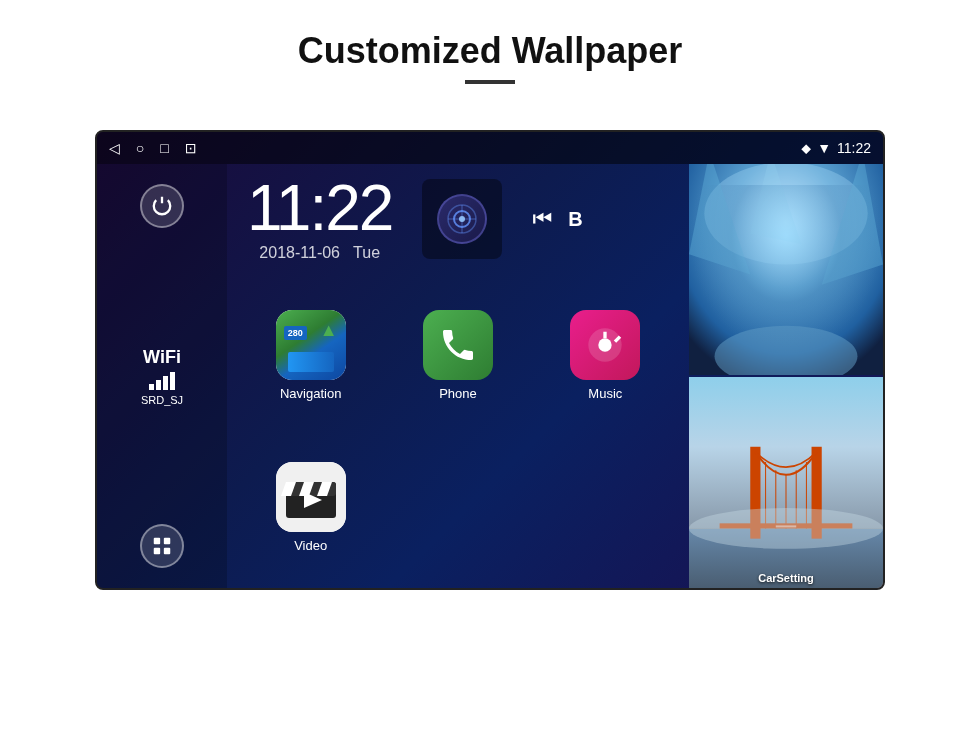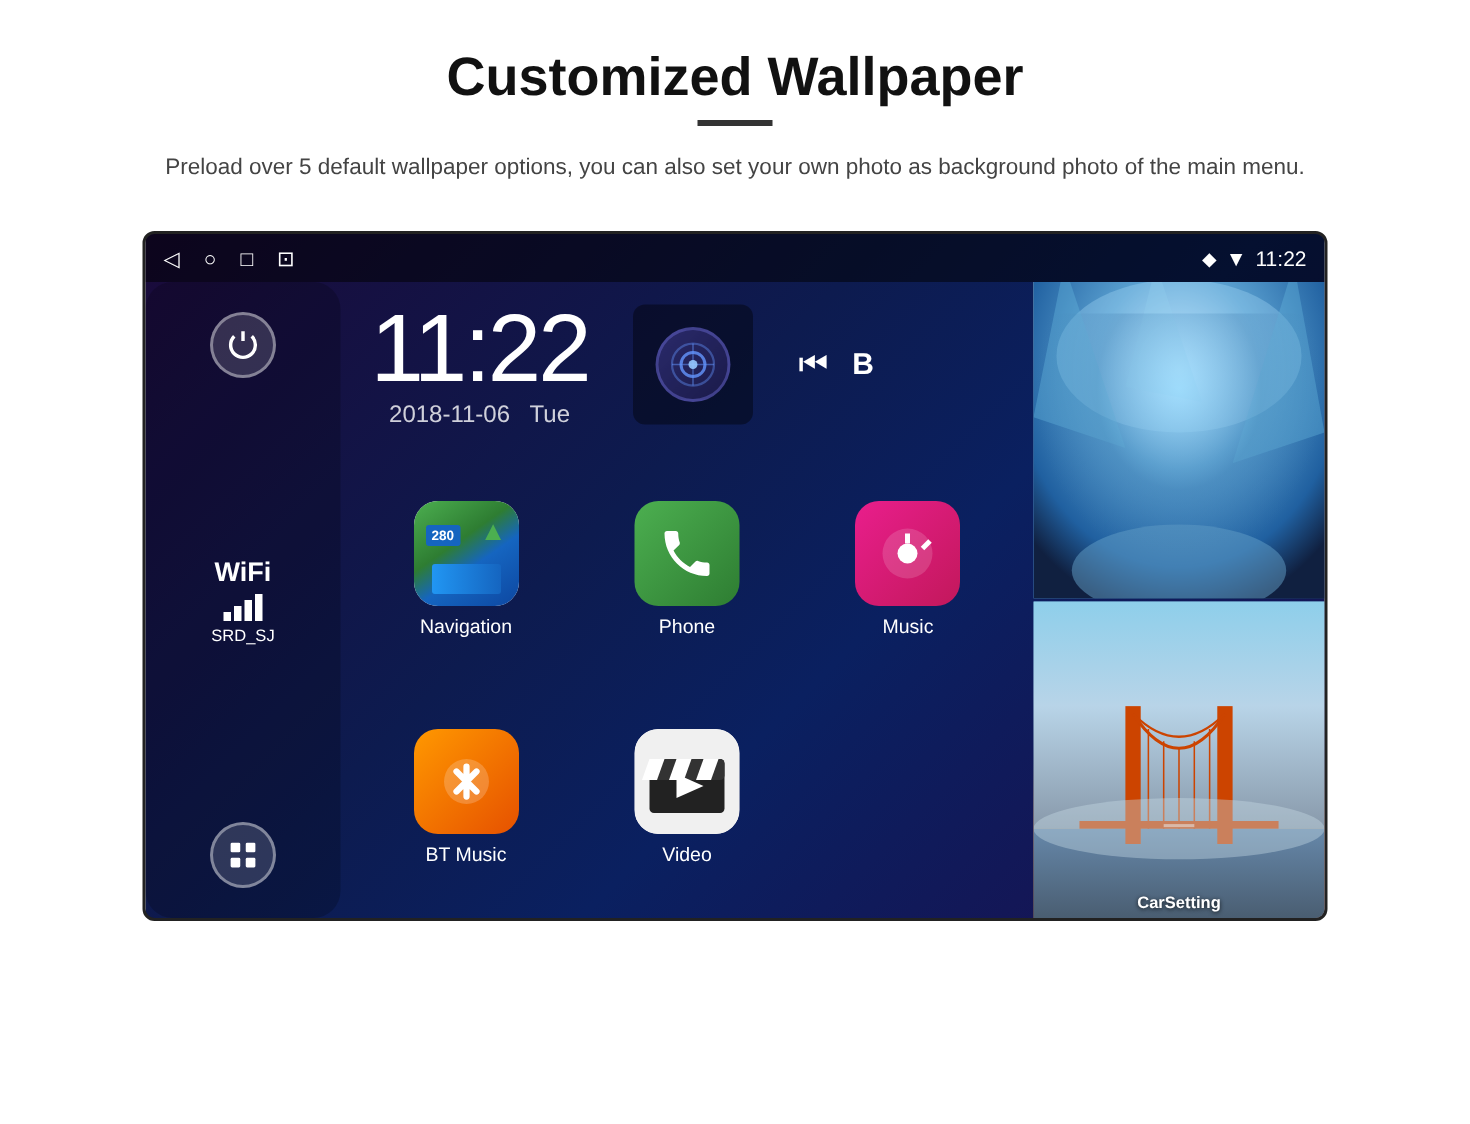--- a/index.html
+++ b/index.html
@@ -104,21 +104,20 @@
 
     
     .left-sidebar {
       width: 130px;
       display: flex;
       flex-direction: column;
       align-items: center;
       justify-content: space-between;
       padding: 20px 10px;
       background: rgba(0,0,0,0.2);
-      border-radius: 18px;
     }
 
     .power-btn {
       width: 44px;
       height: 44px;
       border-radius: 50%;
       background: rgba(255,255,255,0.15);
       border: 2px solid rgba(255,255,255,0.4);
       display: flex;
       align-items: center;
@@ -387,21 +386,20 @@
       font-weight: bold;
       text-shadow: 0 1px 3px rgba(0,0,0,0.8);
     }
   </style>
 </head>
 <body>
 
 <div class="page-header">
   <h1 class="page-title">Customized Wallpaper</h1>
   <div class="title-divider"></div>
-  <p class="page-subtitle">Preload over 5 default wallpaper options, you can also set your own photo as background photo of the main menu.</p>
 </div>
 
 <div class="screenshot-area">
 
   <div class="android-screen">
 
     <div class="status-bar">
       <div class="status-bar-left">
         <span class="status-icon">◁</span>
         <span class="status-icon">○</span>
@@ -502,29 +500,20 @@
               <svg width="40" height="40" viewBox="0 0 24 24" fill="white">
                 <circle cx="12" cy="12" r="10" fill="rgba(255,255,255,0.15)"></circle>
                 <circle cx="12" cy="12" r="4" fill="white"></circle>
                 <path d="M12 8v-4" stroke="white" stroke-width="2"></path>
                 <path d="M18 10l3-3" stroke="white" stroke-width="2"></path>
               </svg>
             </div>
             <span class="app-label">Music</span>
           </div>
 
-          <div class="app-item">
-            <div class="app-icon bt-icon">
-              <svg width="40" height="40" viewBox="0 0 24 24">
-                <circle cx="12" cy="12" r="9" fill="rgba(255,255,255,0.2)"></circle>
-                <path d="M8 8l8 8M8 16l8-8M12 6v12" stroke="white" stroke-width="2.5" stroke-linecap="round"></path>
-              </svg>
-            </div>
-            <span class="app-label">BT Music</span>
-          </div>
 
 
           <div class="app-item">
             <div class="app-icon video-icon">
               <svg width="70" height="70" viewBox="0 0 70 70">
                 <rect width="70" height="70" rx="16" fill="#f0f0f0"></rect>
 
                 <rect x="10" y="20" width="50" height="36" rx="3" fill="#222"></rect>
                 <rect x="10" y="20" width="50" height="14" rx="3" fill="#333"></rect>
 

